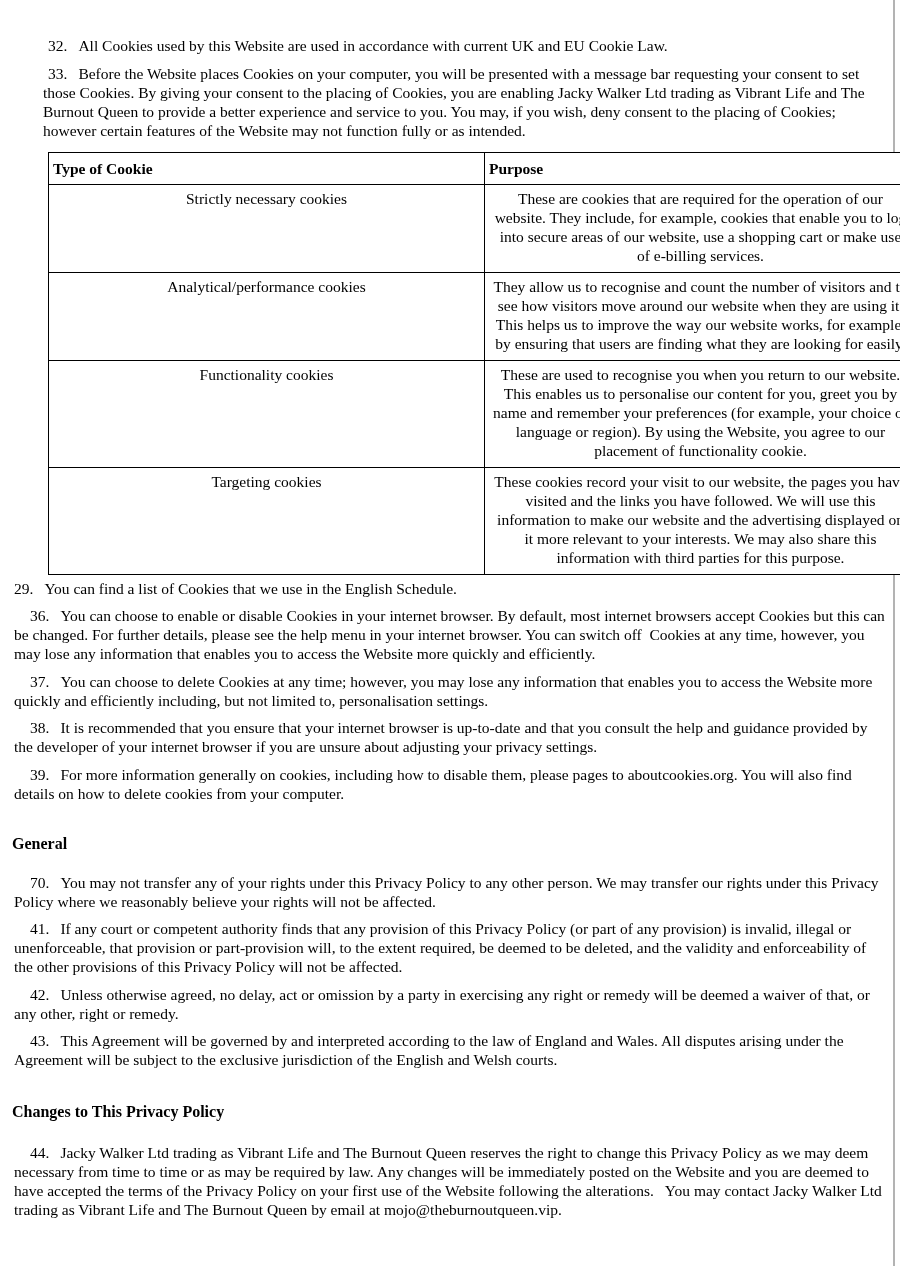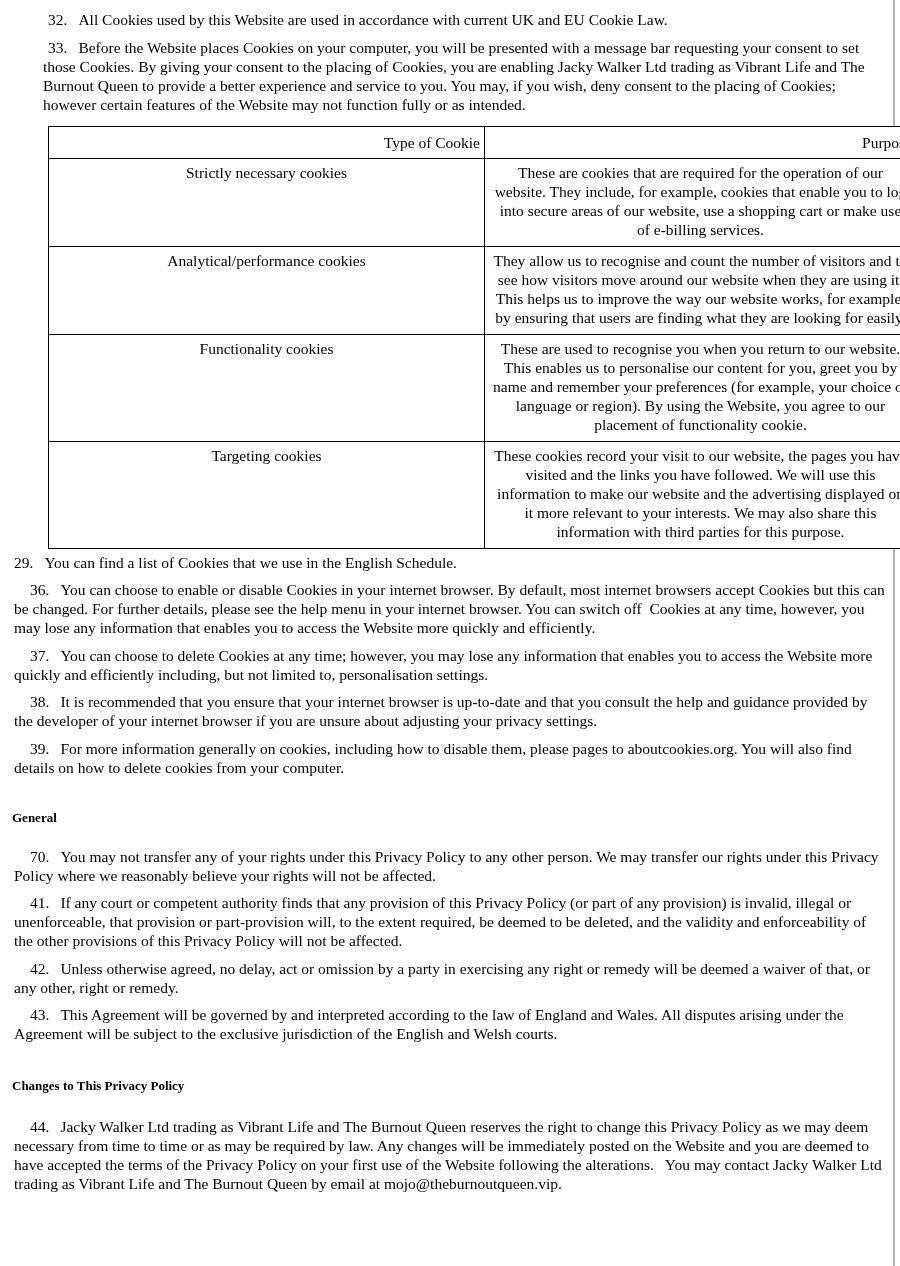--- a/index.html
+++ b/index.html
@@ -5,43 +5,43 @@
   html, body { margin: 0; padding: 0; }
   body {
     width: 900px; height: 1266px; overflow: hidden;
     background: #ffffff; color: #000000; position: relative;
     font-family: "Liberation Serif", "DejaVu Serif", serif;
   }
   .page-edge {
     position: absolute; left: 893px; top: 0; width: 2px; height: 1266px;
     background: #b3b3b3; z-index: 1;
   }
-  .doc { position: relative; padding-top: 10px; font-size: 15.5px; line-height: 19px; }
+  .doc { position: relative; padding-top: 10px; font-size: 15.5px; line-height: 19px; margin-top: 26px; }
 
   
   p.para-top { margin: 0 18px 8.5px 43px; text-indent: 5px; }
   
   p.para-hang { margin: 0 14px 8.5px 14px; text-indent: 16px; }
   
   p.para-flat { margin: 0 14px 8.5px 14px; text-indent: 0; }
   .ptext { margin-left: 11px; }
 
   table.cookie-table {
     position: relative; z-index: 2; background: #ffffff;
     border-collapse: collapse; table-layout: fixed;
     width: 868px; margin: 12px 0 4px 48px;
     font-size: 15.5px; line-height: 19px;
   }
   .cookie-table col.col-type { width: 436px; }
   .cookie-table col.col-purpose { width: 432px; }
   .cookie-table th, .cookie-table td { border: 1.5px solid #000000; }
-  .cookie-table th { font-weight: normal; text-align: right; padding: 6px 4px; }
+  .cookie-table th { font-weight: bold; text-align: left; padding: 6px 4px; }
   .cookie-table td { vertical-align: top; padding: 4px 7px 7px 7px; text-align: center; }
 
-  h2 { font-weight: bold; font-size: 13px; line-height: 21px; }
+  h2 { font-weight: bold; font-size: 16px; line-height: 21px; }
   h2.h-general { margin: 30px 0 19px 12px; }
   h2.h-changes { margin: 32px 0 21px 12px; }
 </style>
 </head>
 <body>
 
 <div class="page-edge"></div>
 
 <div class="doc">
 

